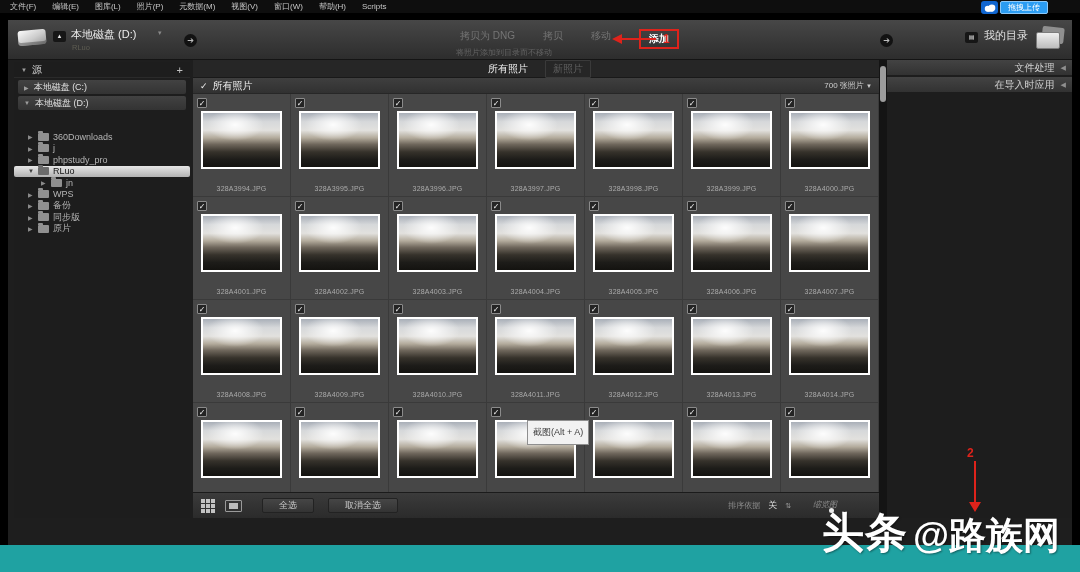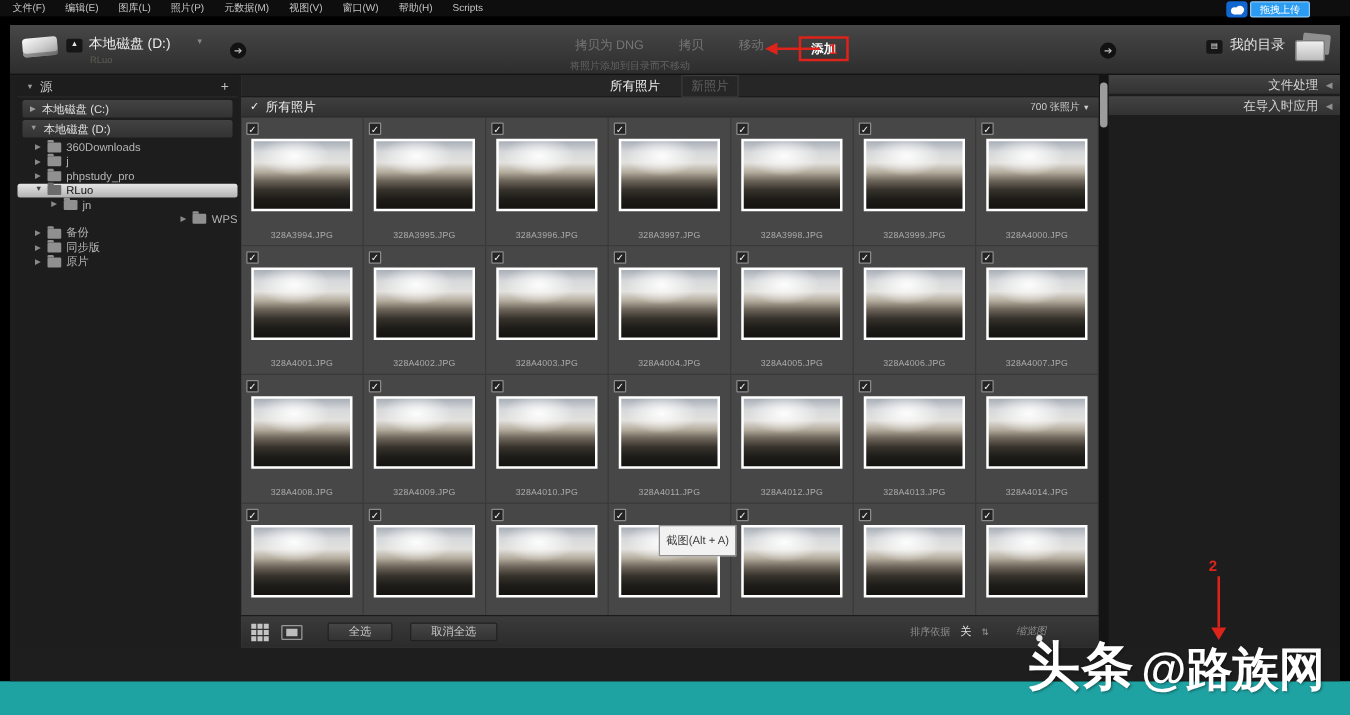--- a/index.html
+++ b/index.html
@@ -52,21 +52,21 @@
   .sb-head { height:16px; display:flex; align-items:center; padding:0 7px; color:#cfcfcf;
     font-size:10px; border-bottom:1px solid #2a2a2a;}
   .sb-head .plus { margin-left:auto; color:#c2c2c2; font-size:11px;}
   .sb-sub { height:16px; display:flex; align-items:center; padding:0 8px; font-size:9px;}
   .sb-files { color:#8a8a8a;}
   .sb-incl { margin-left:auto; color:#d8d8d8;}
   .drive-bar { margin:2px 4px 0 4px; height:14px; background:linear-gradient(#424242,#333333);
     border-radius:2px; display:flex; align-items:center; padding:0 6px; color:#e0e0e0;
     font-size:9px; gap:5px;}
   .drive-bar .ar { font-size:6px; color:#9d9d9d;}
-  .tree { margin-top:2px;}
+  .tree { margin-top:21px;}
   .tree-item { height:11.5px; display:flex; align-items:center; gap:4px; font-size:9px;
     color:#b5b5b5; white-space:nowrap;}
   .tree-item .ar { font-size:6px; color:#8a8a8a; width:6px;}
   .folder { width:11px; height:8px; background:#909090; border-radius:1px; position:relative;
     display:inline-block; flex:none;}
   .folder::before { content:""; position:absolute; top:-2px; left:0; width:5px; height:2px;
     background:#909090; border-radius:1px 1px 0 0;}
   .tree-item.sel { background:linear-gradient(#e6e6e6,#b2b2b2); color:#141414; border-radius:2px;}
   .tree-item.sel .ar { color:#3d3d3d;}
   .tree-item.sel .folder, .tree-item.sel .folder::before { background:#6b6b6b;}
@@ -255,21 +255,21 @@
         <div class="tree-item sel" style="padding-left: 14px;">
           <span class="ar">▼</span>
           <span class="folder"></span>
           <span>RLuo</span>
         </div>
         <div class="tree-item" style="padding-left: 27px;">
           <span class="ar">▶</span>
           <span class="folder"></span>
           <span>jn</span>
         </div>
-        <div class="tree-item" style="padding-left: 14px; justify-content: flex-end;">
+        <div class="tree-item" style="padding-left: 14px;">
           <span class="ar">▶</span>
           <span class="folder"></span>
           <span>WPS</span>
         </div>
         <div class="tree-item" style="padding-left: 14px;">
           <span class="ar">▶</span>
           <span class="folder"></span>
           <span>备份</span>
         </div>
         <div class="tree-item" style="padding-left: 14px;">

